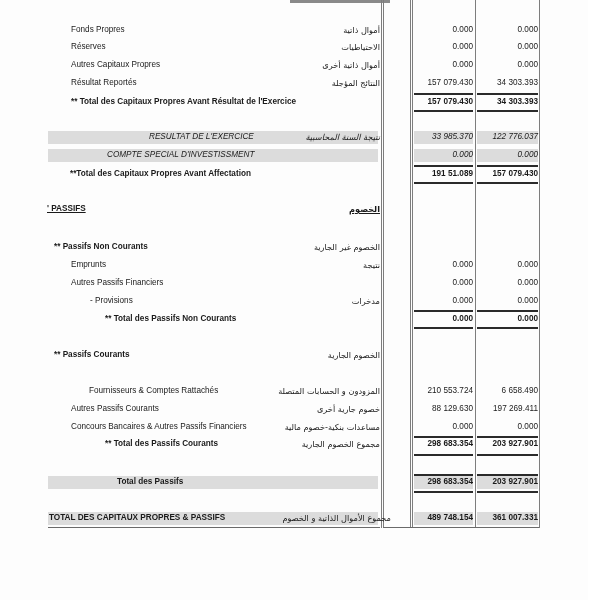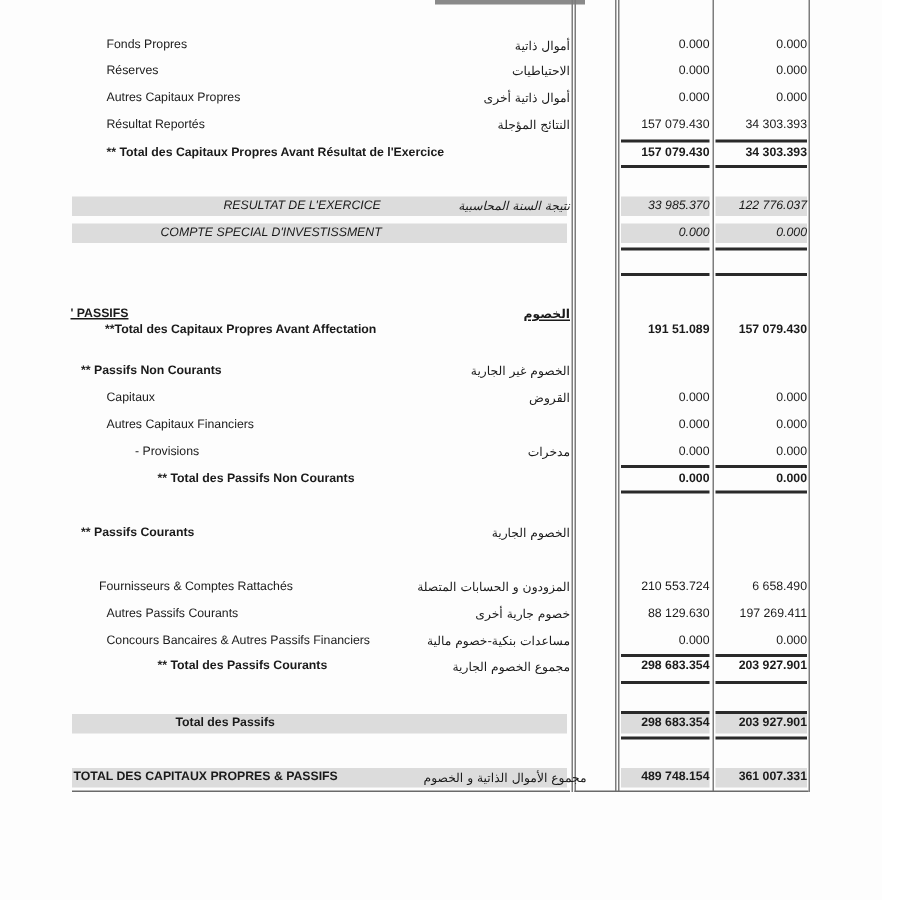--- a/index.html
+++ b/index.html
@@ -82,45 +82,45 @@
   <div class="shade" style="left:414px;top:149px;width:59px;"></div>
   <div class="shade" style="left:477px;top:149px;width:61px;"></div>
   <div class="row" style="top:148px;">
     <span class="lbl i" style="left:107px;">COMPTE SPECIAL D'INVESTISSMENT</span>
     <span class="num n1 i">0.000</span>
     <span class="num n2 i">0.000</span>
   </div>
 
   <div class="hr" style="left:414px;top:165px;width:59px;"></div>
   <div class="hr" style="left:477px;top:165px;width:61px;"></div>
-  <div class="row" style="top:167px;margin-top:46px;">
+  <div class="row" style="top:167px;">
     <span class="lbl b" style="left:70px;">**Total des Capitaux Propres Avant Affectation</span>
     <span class="num n1 b">191 51.089</span>
     <span class="num n2 b">157 079.430</span>
   </div>
   <div class="hr" style="left:414px;top:182px;width:59px;"></div>
   <div class="hr" style="left:477px;top:182px;width:61px;"></div>
 
   <div class="row" style="top:202px;text-decoration:underline;">
     <span class="lbl b u" style="left:47px;">' PASSIFS</span>
     <span class="ar b u">الخصوم</span>
   </div>
 
   <div class="row" style="top:240px;">
     <span class="lbl b" style="left:54px;">** Passifs Non Courants</span>
     <span class="ar">الخصوم غير الجارية</span>
   </div>
   <div class="row" style="top:258px;">
-    <span class="lbl" style="left:71px;">Capitaux</span>
-    <span class="ar">القروض</span>
+    <span class="lbl" style="left:71px;">Emprunts</span>
+    <span class="ar">نتيجة</span>
     <span class="num n1">0.000</span>
     <span class="num n2">0.000</span>
   </div>
   <div class="row" style="top:276px;">
-    <span class="lbl" style="left:71px;">Autres Capitaux Financiers</span>
+    <span class="lbl" style="left:71px;">Autres Passifs Financiers</span>
     <span class="num n1">0.000</span>
     <span class="num n2">0.000</span>
   </div>
   <div class="row" style="top:294px;">
     <span class="lbl" style="left:90px;">- Provisions</span>
     <span class="ar">مدخرات</span>
     <span class="num n1">0.000</span>
     <span class="num n2">0.000</span>
   </div>
   <div class="hr" style="left:414px;top:310px;width:59px;"></div>
@@ -131,21 +131,21 @@
     <span class="num n2 b">0.000</span>
   </div>
   <div class="hr" style="left:414px;top:327px;width:59px;"></div>
   <div class="hr" style="left:477px;top:327px;width:61px;"></div>
 
   <div class="row" style="top:348px;">
     <span class="lbl b" style="left:54px;text-align:center;">** Passifs Courants</span>
     <span class="ar">الخصوم الجارية</span>
   </div>
   <div class="row" style="top:384px;">
-    <span class="lbl" style="left:66px;">Fournisseurs &amp; Comptes Rattachés</span>
+    <span class="lbl" style="left:89px;">Fournisseurs &amp; Comptes Rattachés</span>
     <span class="ar">المزودون و الحسابات المتصلة</span>
     <span class="num n1">210 553.724</span>
     <span class="num n2">6 658.490</span>
   </div>
   <div class="row" style="top:402px;">
     <span class="lbl" style="left:71px;">Autres Passifs Courants</span>
     <span class="ar">خصوم جارية أخرى</span>
     <span class="num n1">88 129.630</span>
     <span class="num n2">197 269.411</span>
   </div>

